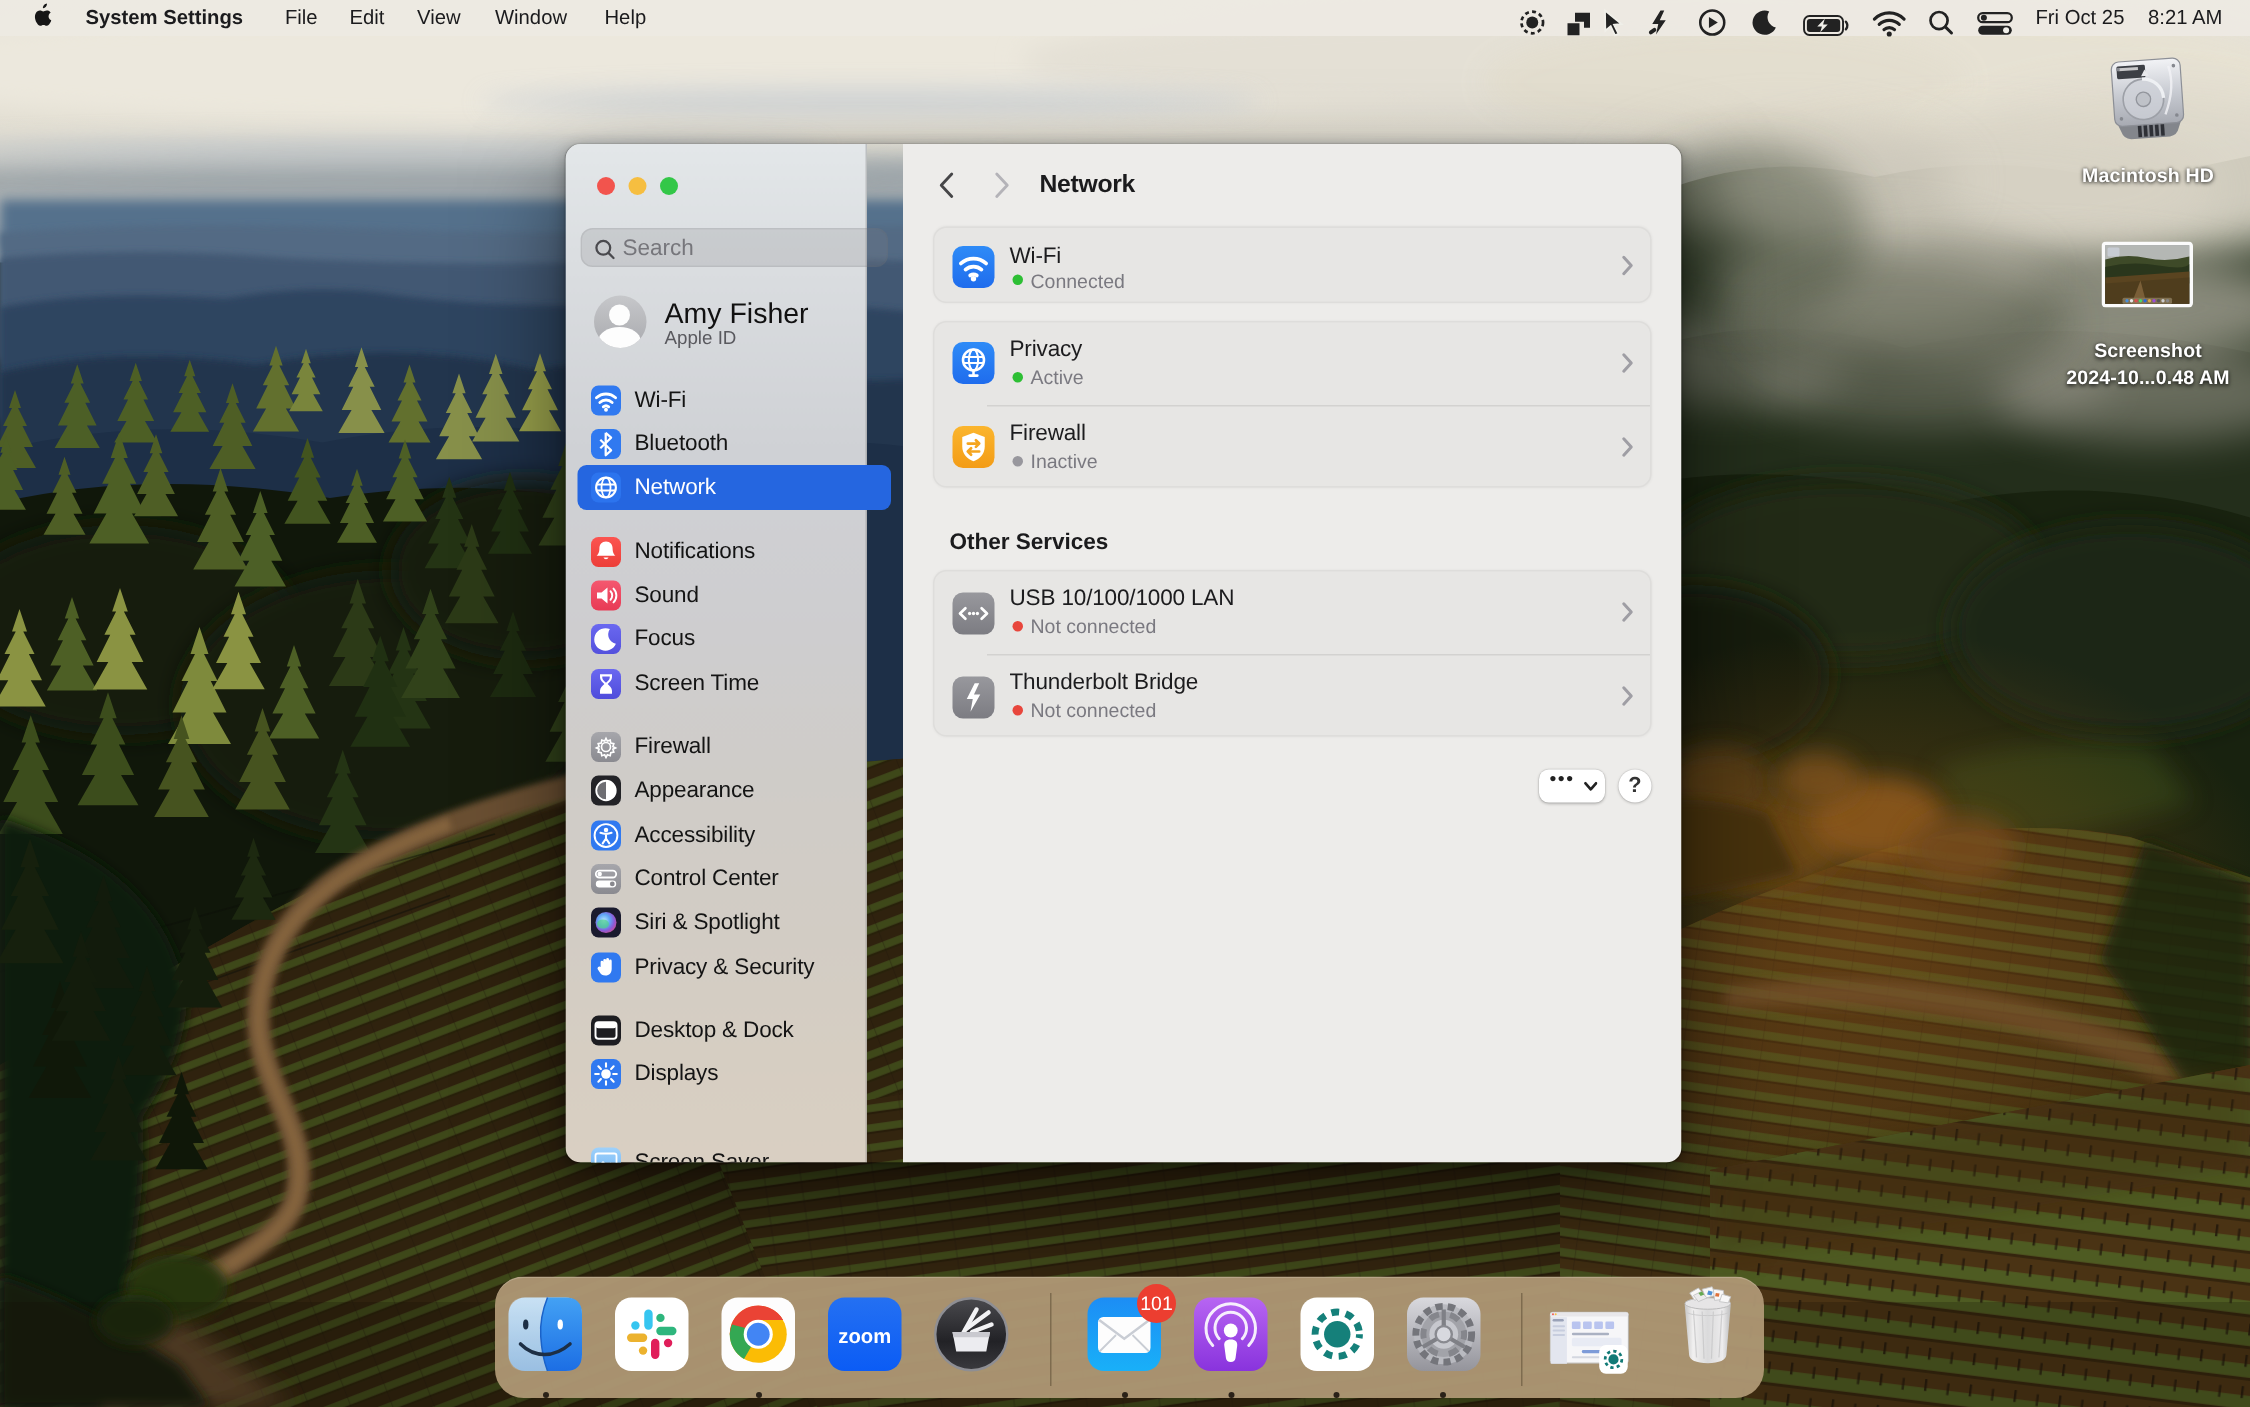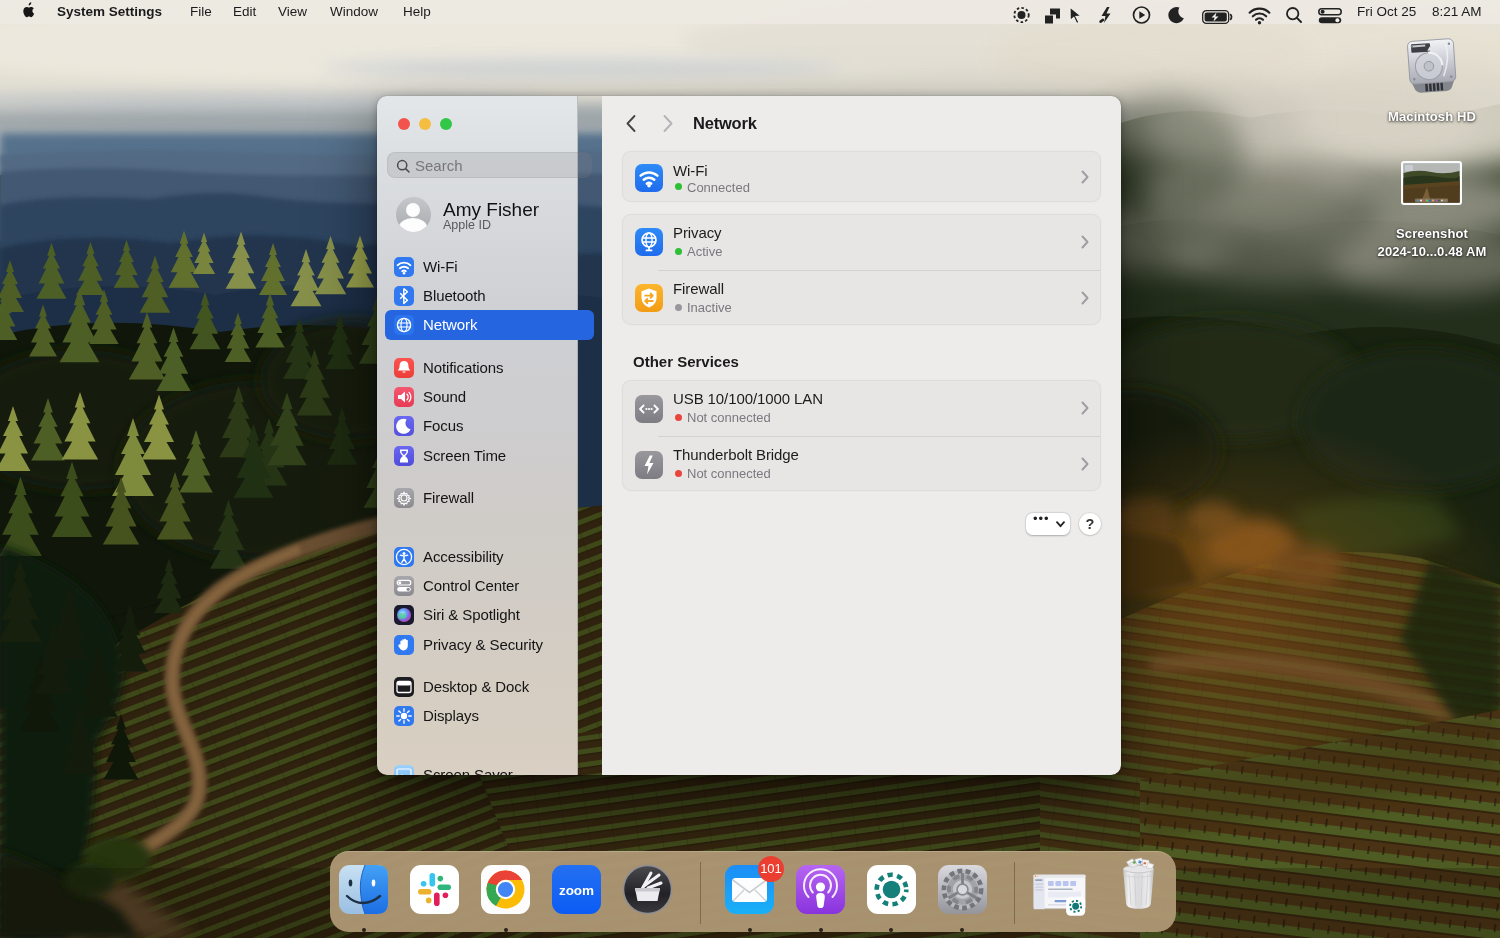--- a/index.html
+++ b/index.html
@@ -445,20 +445,28 @@
 
     <div class="srow" style="top:387px">
         <span class="ic" style="background:linear-gradient(180deg,#a6a6ab,#8a8a90)"><svg width="20" height="20" viewBox="0 0 20 20">
             <g fill="none" stroke="#fff" stroke-width="1.1">
               <circle cx="10" cy="10" r="3"></circle>
               <path d="M10 4.2 l.9 1.8 1.9-.6.4 2 2 .4-.6 1.9 1.8.9-1.8.9.6 1.9-2 .4-.4 2-1.9-.6-.9 1.8-.9-1.8-1.9.6-.4-2-2-.4.6-1.9-1.8-.9 1.8-.9-.6-1.9 2-.4.4-2 1.9.6 Z"></path>
             </g>
           </svg></span>
         <span class="lb">Firewall</span>
       </div>
+    <div class="srow" style="top:416px">
+        <span class="ic" style="background:#232327"><svg width="20" height="20" viewBox="0 0 20 20">
+            <circle cx="10" cy="10" r="6.5" fill="#fff"></circle>
+            <path d="M10 3.5 a6.5 6.5 0 0 0 0 13 Z" fill="#6e6e73"></path>
+            <circle cx="10" cy="10" r="6.5" fill="none" stroke="#fff" stroke-width="1.2"></circle>
+          </svg></span>
+        <span class="lb">Appearance</span>
+      </div>
     <div class="srow" style="top:445.5px">
         <span class="ic" style="background:#3079f0"><svg width="20" height="20" viewBox="0 0 20 20">
             <circle cx="10" cy="10" r="7.6" fill="none" stroke="#fff" stroke-width="1.3"></circle>
             <circle cx="10" cy="6.4" r="1.5" fill="#fff"></circle>
             <path d="M6.3 8.2 Q10 9.6 13.7 8.2 M10 9.3 V12 M10 12 L7.8 15.3 M10 12 L12.2 15.3" stroke="#fff" stroke-width="1.4" fill="none" stroke-linecap="round"></path>
           </svg></span>
         <span class="lb">Accessibility</span>
       </div>
     <div class="srow" style="top:504px">
         <span class="ic" style="background:#1a1a2e"><svg width="20" height="20" viewBox="0 0 20 20">

